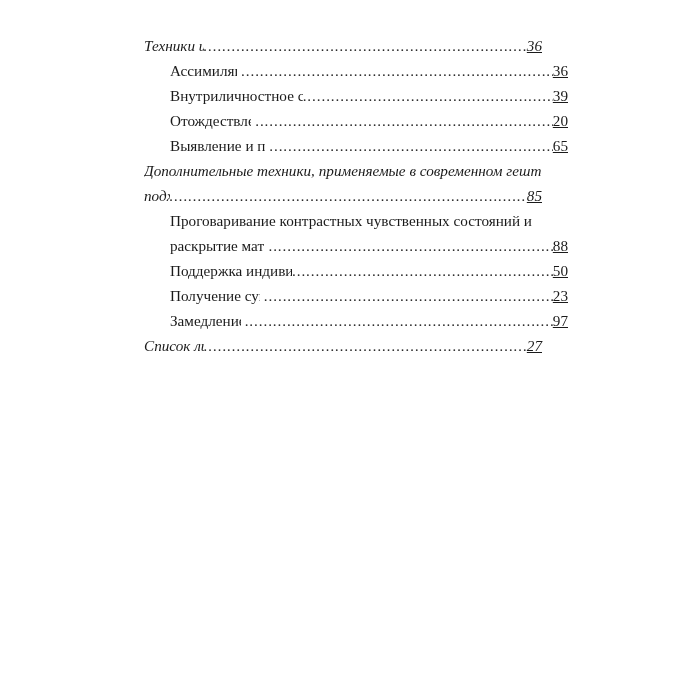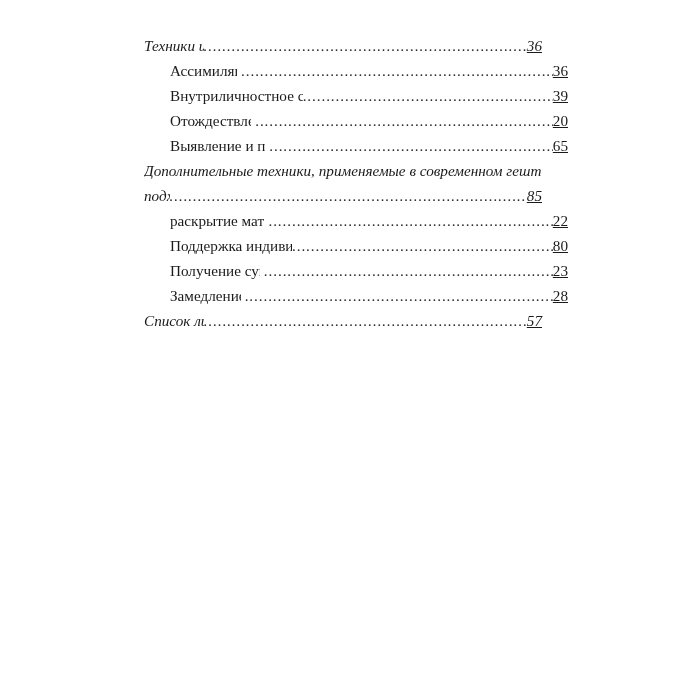--- a/index.html
+++ b/index.html
@@ -148,48 +148,51 @@
         <div class="toc-line level-1 no-leader">
           <span class="entry-text">Дополнительные техники, применяемые в современном гештальт-</span>
         </div>
         <div class="toc-line level-1 cont">
           <span class="entry-text">подходе</span>
           <span class="leader gap-none" aria-hidden="true"></span>
           <span class="page-num">85</span>
         </div>
       </div>
       <div class="toc-entry level-2">
+        <div class="toc-line level-2 no-leader">
+          <span class="entry-text">Проговаривание контрастных чувственных состояний и</span>
+        </div>
         <div class="toc-line level-2 cont">
           <span class="entry-text">раскрытие материала контрпереноса</span>
           <span class="leader gap-small" aria-hidden="true"></span>
-          <span class="page-num">22</span>
+          <span class="page-num">88</span>
         </div>
       </div>
       <div class="toc-entry level-2">
         <div class="toc-line level-2">
           <span class="entry-text">Поддержка индивидуации и препятствие регрессии</span>
           <span class="leader gap-none" aria-hidden="true"></span>
-          <span class="page-num">80</span>
+          <span class="page-num">50</span>
         </div>
       </div>
       <div class="toc-entry level-2">
         <div class="toc-line level-2">
           <span class="entry-text">Получение супервизии от клиента</span>
           <span class="leader gap-small" aria-hidden="true"></span>
           <span class="page-num">23</span>
         </div>
       </div>
       <div class="toc-entry level-2">
         <div class="toc-line level-2">
           <span class="entry-text">Замедление и заземление</span>
           <span class="leader gap-small" aria-hidden="true"></span>
-          <span class="page-num">28</span>
+          <span class="page-num">97</span>
         </div>
       </div>
       <div class="toc-entry level-1">
         <div class="toc-line level-1">
           <span class="entry-text">Список литературы</span>
           <span class="leader gap-none" aria-hidden="true"></span>
-          <span class="page-num">57</span>
+          <span class="page-num">27</span>
         </div>
       </div>
     </div>
 </div>
 
 </body></html>

